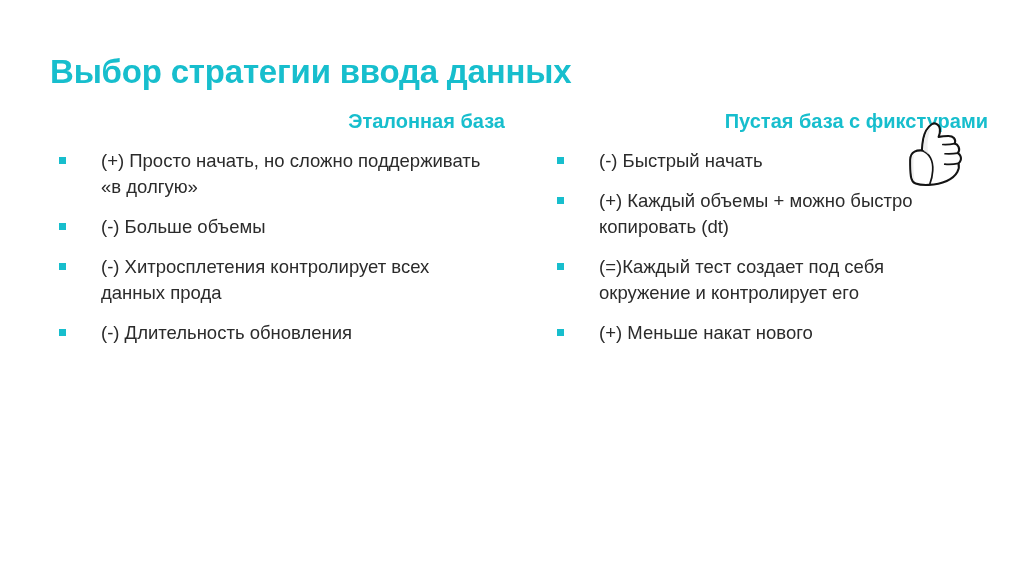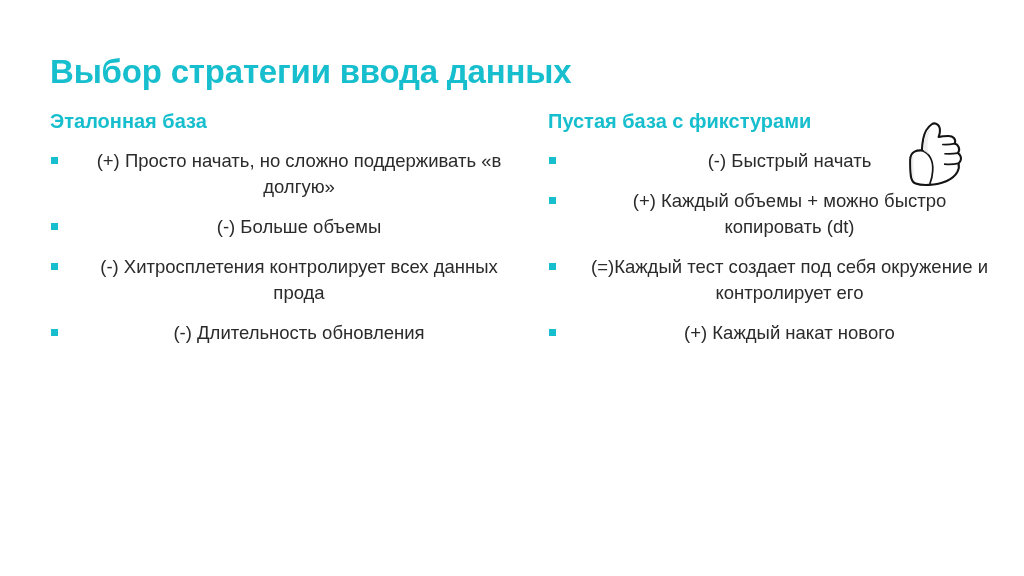--- a/index.html
+++ b/index.html
@@ -42,28 +42,28 @@
   .column.left  { left: 50px;  width: 455px; }
   .column.right { left: 548px; width: 440px; }
 
   .column-heading {
     font-size: 20px;
     line-height: 26px;
     font-weight: 700;
     color: #17becd;
     margin: 0 0 14px 0;
     white-space: nowrap;
+    text-align: right;
   }
 
   
   .bullet-list {
     list-style: none;
-    margin: 0;
+    margin: 8px;
     padding: 0;
-    text-align: center;
   }
   .bullet-item {
     position: relative;
     padding-left: 43px;
     margin-bottom: 14px;
     font-size: 18.5px;
     line-height: 26px;
     color: #2b2b2b;
   }
   .bullet-item:last-child { margin-bottom: 0; }
@@ -132,21 +132,21 @@
       <li class="bullet-item">
         <span class="bullet-marker"></span>
         <span class="bullet-text">(+) Каждый объемы + можно быстро копировать (dt)</span>
       </li>
       <li class="bullet-item">
         <span class="bullet-marker"></span>
         <span class="bullet-text">(=)Каждый тест создает под себя окружение и контролирует его</span>
       </li>
       <li class="bullet-item">
         <span class="bullet-marker"></span>
-        <span class="bullet-text">(+) Каждый накат нового</span>
+        <span class="bullet-text">(+) Меньше накат нового</span>
       </li>
     </ul>
   </div>
 
   <div class="thumbs-up">
     <svg viewBox="0 0 100 104" xmlns="http://www.w3.org/2000/svg" aria-hidden="true">
       <g fill="#ffffff" stroke="#141414" stroke-width="3.2" stroke-linejoin="round" stroke-linecap="round">
 
         <path d="M43.5 6.5 C37 11 32.5 19 30.5 28.5 C29.2 35 28.6 41 28.4 46.5
                  C24.5 46.2 20.5 46.6 17.2 48.3 C12.8 50.6 10.6 54.6 10.5 61

